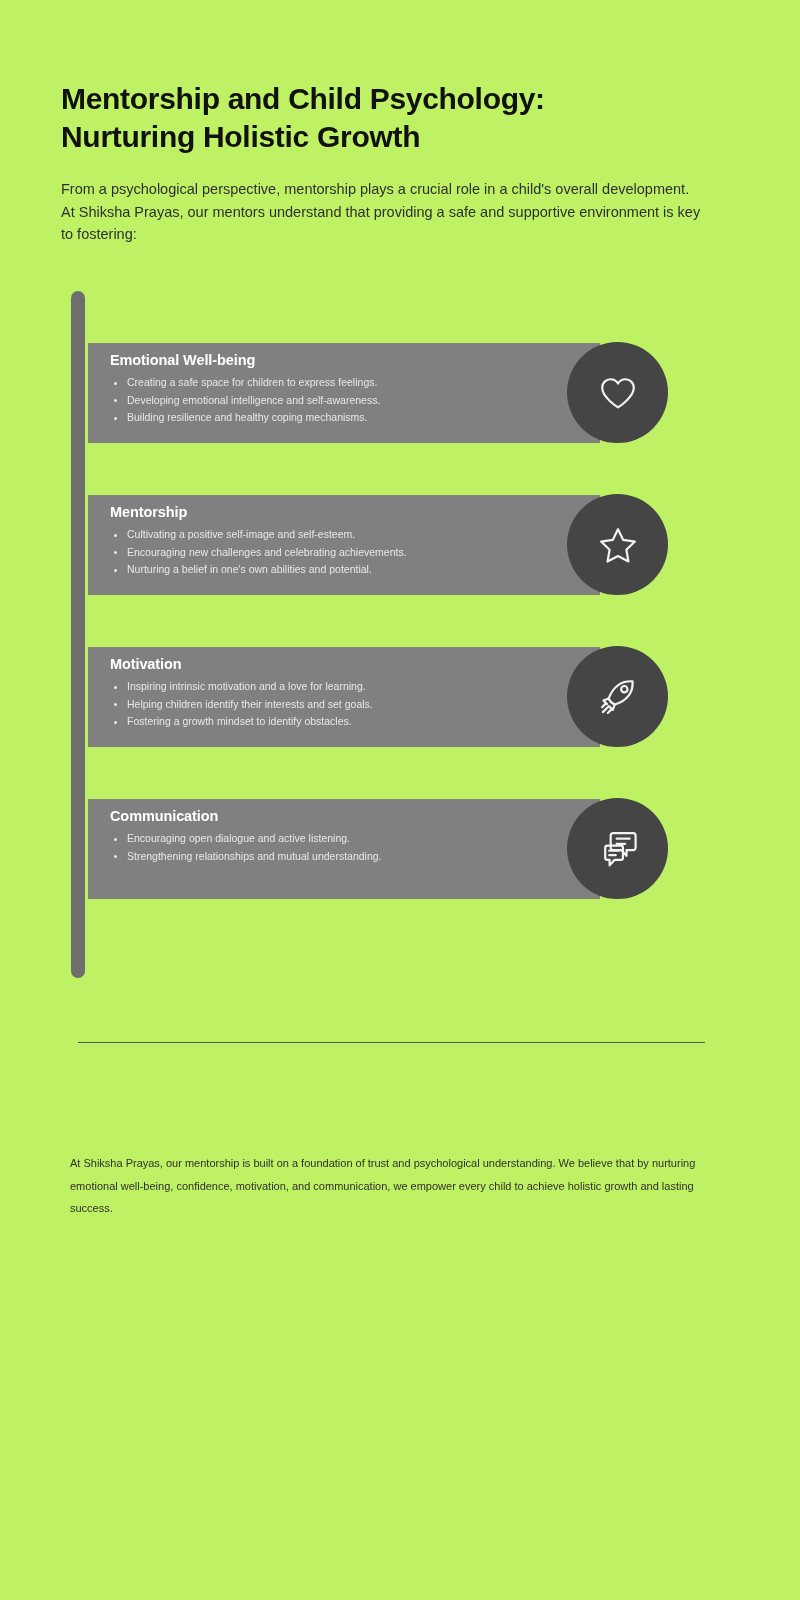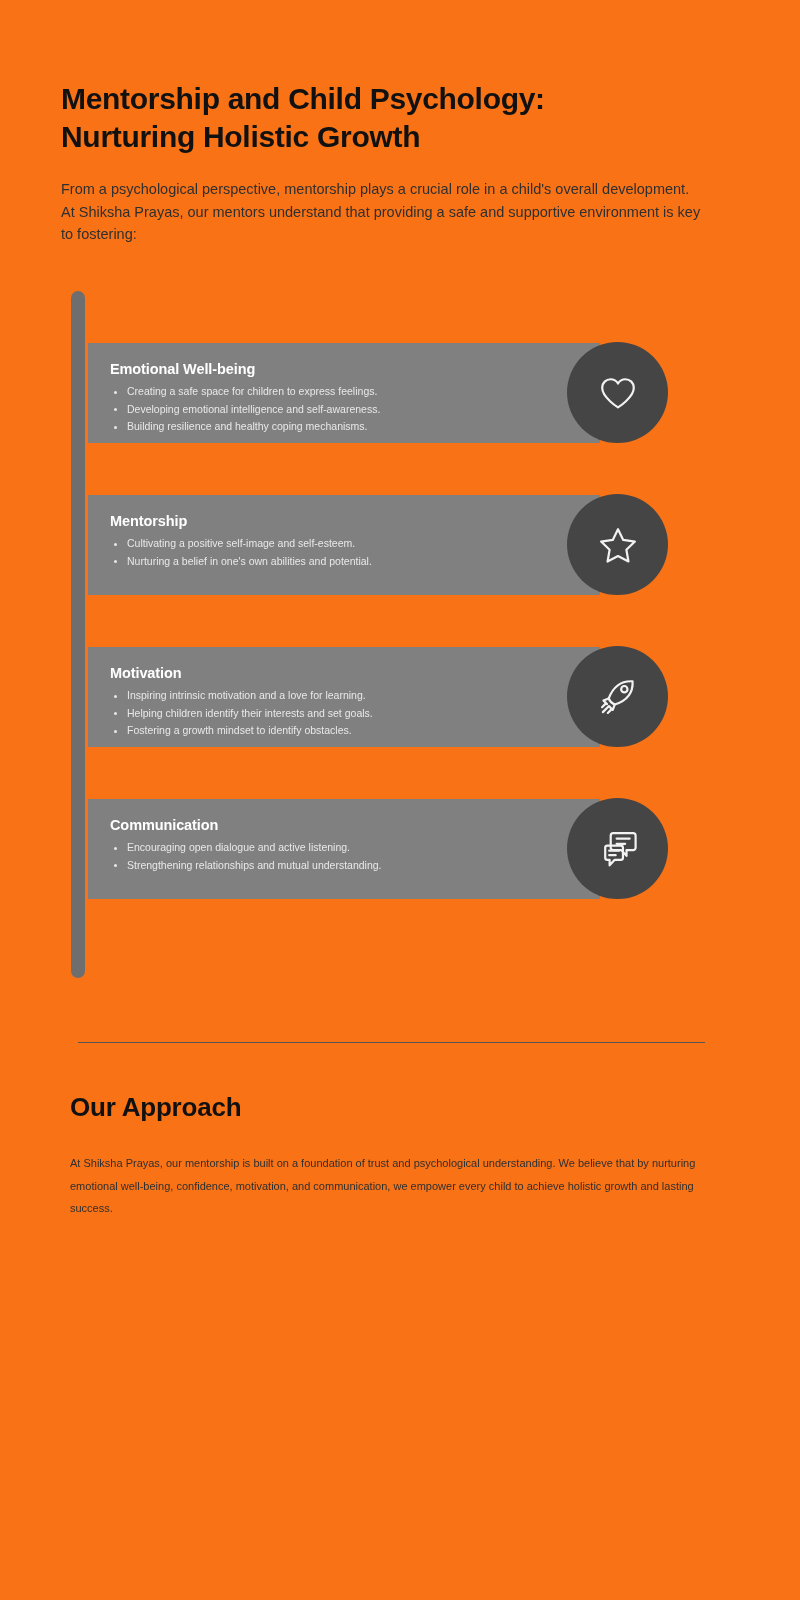--- a/index.html
+++ b/index.html
@@ -10,21 +10,21 @@
     height: 1600px;
     background: #f1f1f1;
     font-family: "Liberation Sans", sans-serif;
     -webkit-font-smoothing: antialiased;
   }
 
   .page {
     position: relative;
     width: 800px;
     height: 1600px;
-    background: #f97316;
+    background: #bef264;
     overflow: hidden;
   }
 
   
   .header {
     position: absolute;
     left: 61px;
     top: 80px;
     width: 660px;
   }
@@ -71,21 +71,21 @@
   }
   .card-row:last-child { margin-bottom: 0; }
 
   .card {
     position: absolute;
     left: 0;
     top: 0;
     width: 512px;
     height: 100px;
     background: #808080;
-    padding: 18px 18px 0 22px;
+    padding: 9px 18px 0 22px;
   }
 
   .card-title {
     font-size: 14.5px;
     font-weight: 700;
     color: #ffffff;
     letter-spacing: -0.1px;
     margin-bottom: 6px;
   }
 
@@ -196,20 +196,21 @@
           <path d="M16 26.5 C16 26.5 4.5 19.2 4.5 12.2 C4.5 8.6 7.3 6 10.6 6 C12.8 6 14.9 7.2 16 9.1 C17.1 7.2 19.2 6 21.4 6 C24.7 6 27.5 8.6 27.5 12.2 C27.5 19.2 16 26.5 16 26.5 Z"></path>
         </svg>
       </div>
     </div>
 
     <div class="card-row">
       <div class="card">
         <div class="card-title">Mentorship</div>
         <ul class="card-list">
           <li>Cultivating a positive self-image and self-esteem.</li>
+          <li>Encouraging new challenges and celebrating achievements.</li>
           <li>Nurturing a belief in one's own abilities and potential.</li>
         </ul>
       </div>
       <div class="medallion">
         <svg viewBox="0 0 32 32">
           <path d="M16 4.5 L19.8 12.3 L28.3 13.5 L22.1 19.5 L23.6 28 L16 24 L8.4 28 L9.9 19.5 L3.7 13.5 L12.2 12.3 Z"></path>
         </svg>
       </div>
     </div>
 
@@ -252,16 +253,15 @@
           <path d="M9.6 17.2 H16.7"></path>
           <path d="M9.6 20.5 H14.3"></path>
         </svg>
       </div>
     </div>
 
   </div>
 
   <div class="divider"></div>
 
-  <h2 class="approach-title">Our Approach</h2>
   <p class="approach-paragraph">At Shiksha Prayas, our mentorship is built on a foundation of trust and psychological understanding. We believe that by nurturing emotional well-being, confidence, motivation, and communication, we empower every child to achieve holistic growth and lasting success.</p>
 
 </div>
 
 </body></html>

